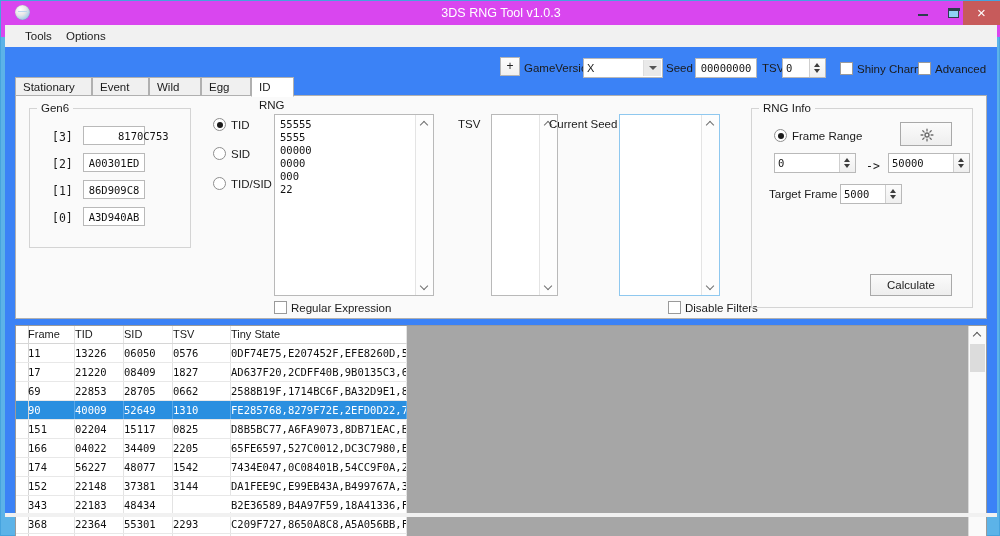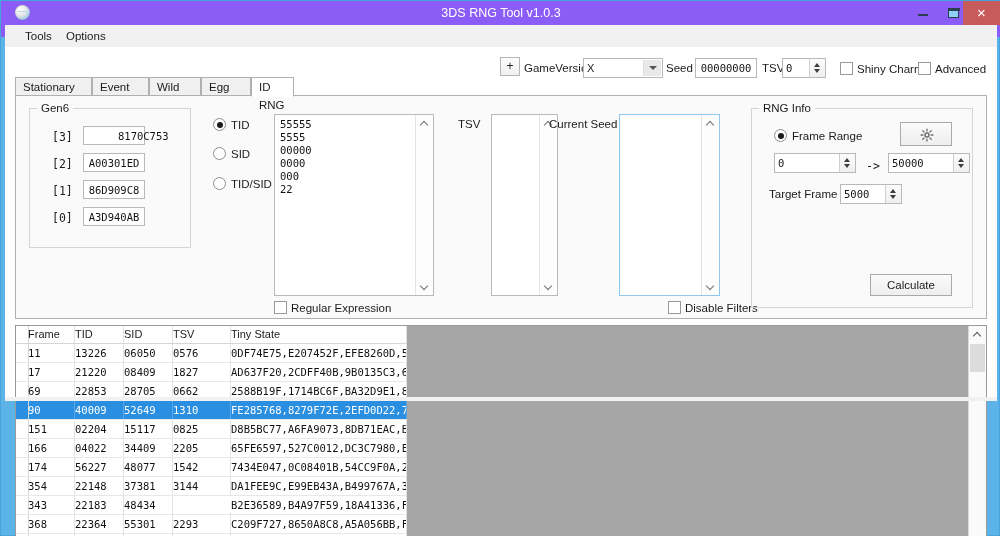--- a/index.html
+++ b/index.html
@@ -10,21 +10,21 @@
     -webkit-font-smoothing:none;
   }
   .window{
     position:absolute;left:0;top:0;width:1000px;height:536px;
     background:#5cb3e8;box-sizing:border-box;
     border:1px solid #46a3de;
   }
   
   .titlebar{
     position:absolute;left:0;top:0;width:1000px;height:36px;
-    background:#8b5cf6;
+    background:#d946ef;
   }
   .app-icon{
     position:absolute;left:14px;top:4px;width:15px;height:15px;
     border-radius:50%;
     background:radial-gradient(circle at 35% 30%, #ffffff 0%, #e8e8e8 40%, #9fc9e8 75%, #7fb4dd 100%);
     box-shadow:inset 0 0 1px rgba(0,0,0,.35);
   }
   .app-icon:after{
     content:"";position:absolute;left:3px;top:6px;width:9px;height:1px;background:#b9d6ec;
   }
@@ -47,22 +47,22 @@
   }
   .tb-max-box{
     position:absolute;left:10px;top:7px;width:11px;height:10px;
     border:1.5px solid #2b3f4e;box-sizing:border-box;background:#8fd0f5;
   }
   .tb-max-box:after{
     content:"";position:absolute;left:-1.5px;top:-1.5px;right:-1.5px;height:3px;background:#2b3f4e;
   }
   
   .client{
-    position:absolute;left:4px;top:24px;width:992px;height:376px;
-    background:#ffffff;
+    position:absolute;left:4px;top:24px;width:992px;height:492px;
+    background:#3b82f6;
   }
   .menubar{
     position:absolute;left:0;top:0;width:992px;height:22px;background:#f1f1f1;
   }
   .menu-item{
     position:absolute;top:3px;height:16px;line-height:16px;padding:0 6px;
     font-size:11.5px;color:#1b1b1b;
   }
   .plus-btn{
     position:absolute;left:495px;top:32px;width:20px;height:19px;
@@ -415,21 +415,21 @@
             <div class="grow">
               <div class="rowhdr"></div>
               <div class="gc" style="left: 12px; width: 47px;">174</div>
               <div class="gc" style="left: 59px; width: 49px;">56227</div>
               <div class="gc" style="left: 108px; width: 49px;">48077</div>
               <div class="gc" style="left: 157px; width: 58px;">1542</div>
               <div class="gc" style="left: 215px; width: 176px;">7434E047,0C08401B,54CC9F0A,2A3424B6</div>
             </div>
             <div class="grow">
               <div class="rowhdr"></div>
-              <div class="gc" style="left: 12px; width: 47px;">354</div>
+              <div class="gc" style="left: 12px; width: 47px;">152</div>
               <div class="gc" style="left: 59px; width: 49px;">22148</div>
               <div class="gc" style="left: 108px; width: 49px;">37381</div>
               <div class="gc" style="left: 157px; width: 58px;">3144</div>
               <div class="gc" style="left: 215px; width: 176px;">DA1FEE9C,E99EB43A,B499767A,3F236D3E</div>
             </div>
             <div class="grow">
               <div class="rowhdr"></div>
               <div class="gc" style="left: 12px; width: 47px;">343</div>
               <div class="gc" style="left: 59px; width: 49px;">22183</div>
               <div class="gc" style="left: 108px; width: 49px;">48434</div>

